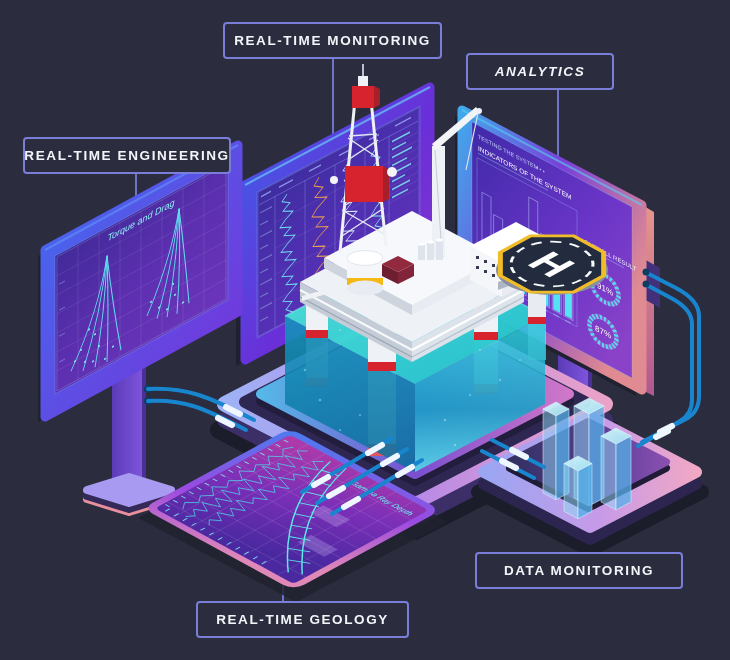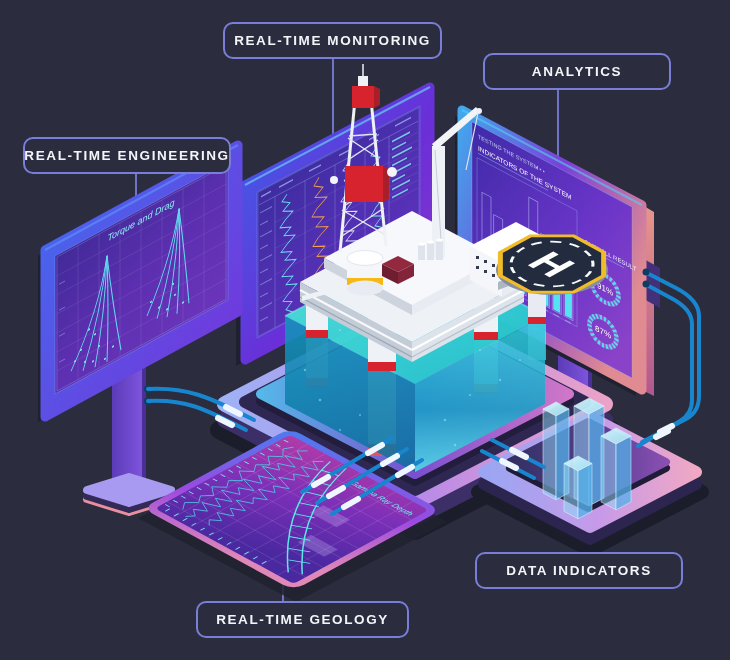--- a/index.html
+++ b/index.html
@@ -1,20 +1,20 @@
 <!DOCTYPE html>
 <html><head>
 <meta charset="utf-8">
 <style>
   html,body{margin:0;padding:0;background:#23252f;}
   #stage{position:relative;width:730px;height:660px;background:#2b2d3f;overflow:hidden;
          font-family:"Liberation Sans",sans-serif;}
   #illu{position:absolute;left:0;top:0;}
   .label{position:absolute;height:37px;box-sizing:border-box;border:2px solid #7a7ed8;
-         border-radius:10px;background:#2b2d3f;color:#f4f5f9;display:flex;align-items:center;
+         border-radius:4px;background:#2b2d3f;color:#f4f5f9;display:flex;align-items:center;
          justify-content:center;font-weight:700;font-size:13.5px;letter-spacing:1.6px;
          padding:0 10px;white-space:nowrap;}
 </style>
 </head>
 <body>
 
 <div id="stage">
 
 <svg id="illu" width="730" height="660" viewBox="0 0 730 660">
 <defs>
@@ -609,17 +609,17 @@
     <line x1="660" y1="432" x2="672" y2="426"></line>
     <line x1="656" y1="437" x2="668" y2="431"></line>
   </g>
   <circle cx="646" cy="272" r="3.5" fill="#0d3d63"></circle>
   <circle cx="646" cy="284" r="3.5" fill="#0d3d63"></circle>
 </g>
 </svg>
 
 <div class="label" style="left:23px;top:137px;width:208px;">REAL-TIME ENGINEERING</div>
 <div class="label" style="left:223px;top:22px;width:219px;">REAL-TIME MONITORING</div>
-<div class="label" style="left:483px;top:53px;width:188px;">ANALYTICS</div>
+<div class="label" style="left:466px;top:53px;width:148px;font-style:italic;">ANALYTICS</div>
 <div class="label" style="left:180px;top:601px;width:213px;margin-left:16px;">REAL-TIME GEOLOGY</div>
-<div class="label" style="left:475px;top:552px;width:208px;">DATA INDICATORS</div>
+<div class="label" style="left:475px;top:552px;width:208px;">DATA MONITORING</div>
 
 </div>
 
 </body></html>

